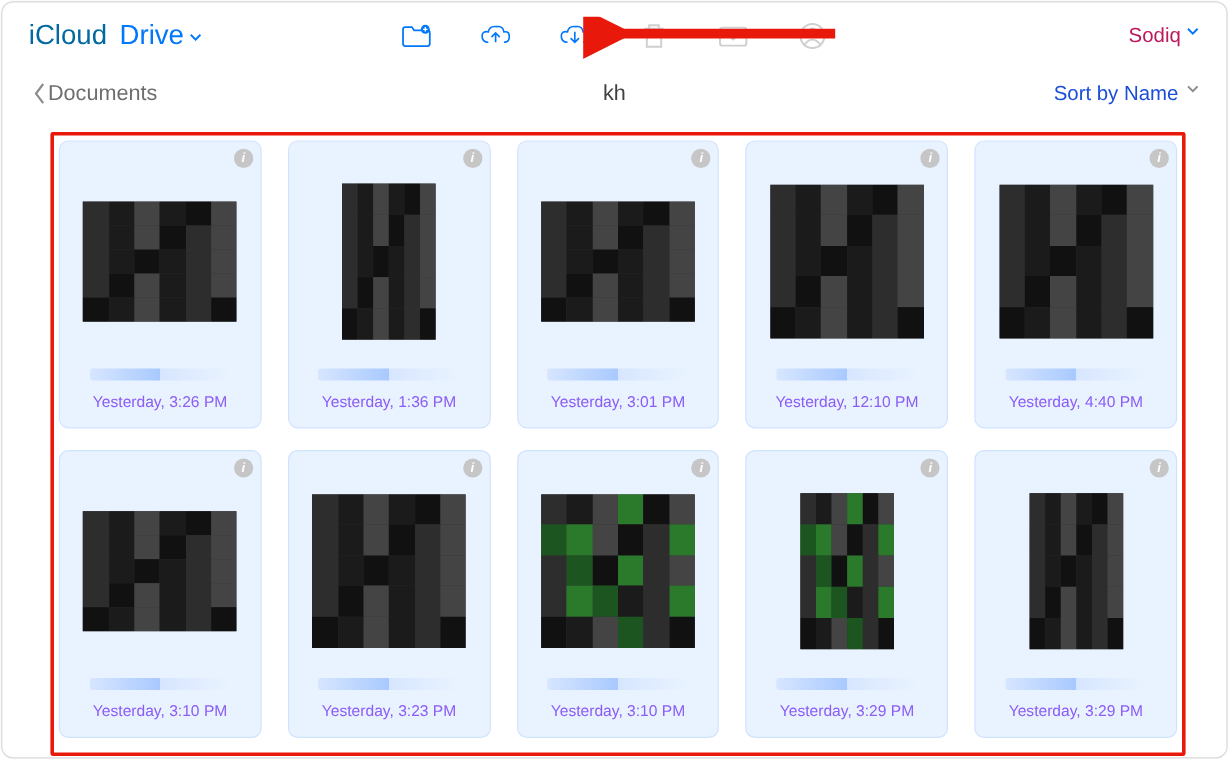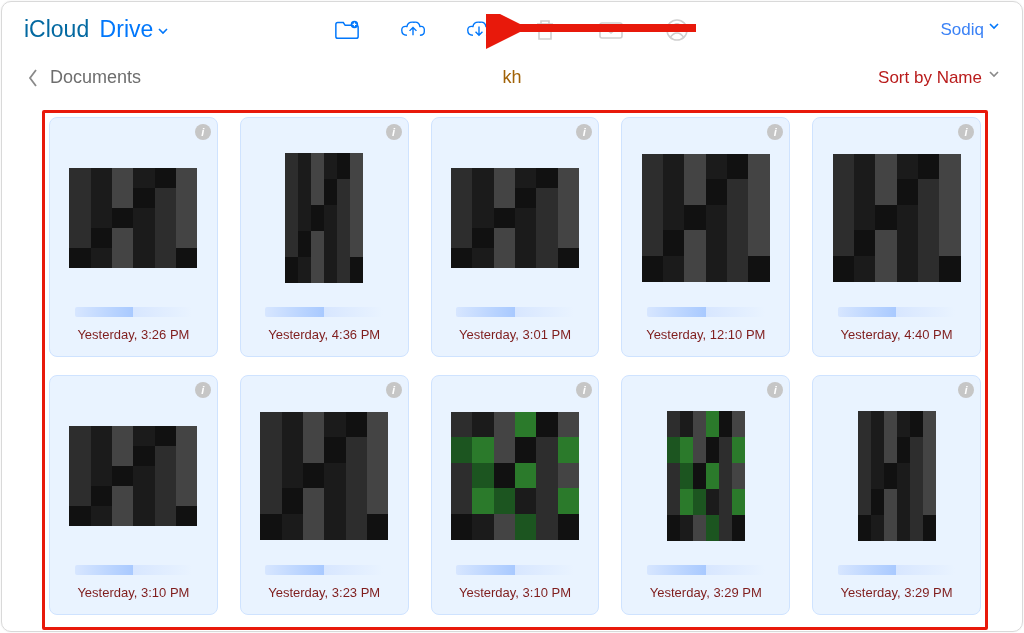--- a/index.html
+++ b/index.html
@@ -46,37 +46,37 @@
     left: 50%;
     transform: translateX(-50%);
     display: flex;
     gap: 40px;
     align-items: center;
   }
   .tb-btn { width: 26px; height: 26px; display:flex; align-items:center; justify-content:center; color:#0177fb; cursor:pointer; position:relative;}
   .tb-btn.dim { color:#cfcfcf; }
   .user {
     font-size: 17px;
-    color:#3b82f6;
+    color:#be185d;
     font-weight:400;
     cursor:pointer;
     display:flex; align-items:flex-start; gap:4px;
   }
   .subbar {
     display:flex;
     align-items:center;
     justify-content:space-between;
     padding: 16px 22px 10px 24px;
     font-size:18px;
     color:#6e6e6e;
   }
-  .back { display:flex; align-items:center; gap:10px; cursor:pointer; }
+  .back { display:flex; align-items:center; gap:0; cursor:pointer; }
   .back svg { width:14px; height:20px; }
-  .folder-title { position:absolute; left:50%; transform:translateX(-50%); color:#a16207; font-size:18px; font-weight:400;}
-  .sort { display:flex; align-items:flex-start; gap:6px; cursor:pointer; color:#b91c1c; font-size:17px;}
+  .folder-title { position:absolute; left:50%; transform:translateX(-50%); color:#404040; font-size:18px; font-weight:400;}
+  .sort { display:flex; align-items:flex-start; gap:6px; cursor:pointer; color:#1d4ed8; font-size:17px;}
   .grid-wrap {
     margin: 12px 34px 22px 40px;
     border: 3px solid #e8190b;
     padding: 4px 4px 12px 4px;
     border-radius:2px;
     flex:1;
     display:grid;
     grid-template-columns: repeat(5, 1fr);
     gap: 18px 22px;
     align-content: start;
@@ -126,21 +126,21 @@
   .namebar {
     margin-top:8px;
     width:80%;
     height:10px;
     background: linear-gradient(90deg,#d7e6ff 0%, #a8c9ff 50%, #d7e6ff 50%, #e9f3ff 100%);
     border-radius:2px;
   }
   .ts {
     margin-top:10px;
     font-size:13px;
-    color:#7f1d1d;
+    color:#8b5cf6;
   }
   .arrow-annot {
     position:absolute;
     top:14px; left:486px;
     pointer-events:none;
     z-index:50;
   }
 </style>
 </head>
 <body>
@@ -293,21 +293,21 @@
             <div></div>
             <div></div>
             <div></div>
             <div></div>
             <div></div>
             <div></div>
             <div></div>
           </div>
         </div>
         <div class="namebar"></div>
-        <div class="ts">Yesterday, 4:36 PM</div>
+        <div class="ts">Yesterday, 1:36 PM</div>
       </div>
       <div class="tile">
         <div class="info-dot">i</div>
         <div class="thumb">
           <div class="pix wide ">
             <div></div>
             <div></div>
             <div></div>
             <div></div>
             <div></div>

